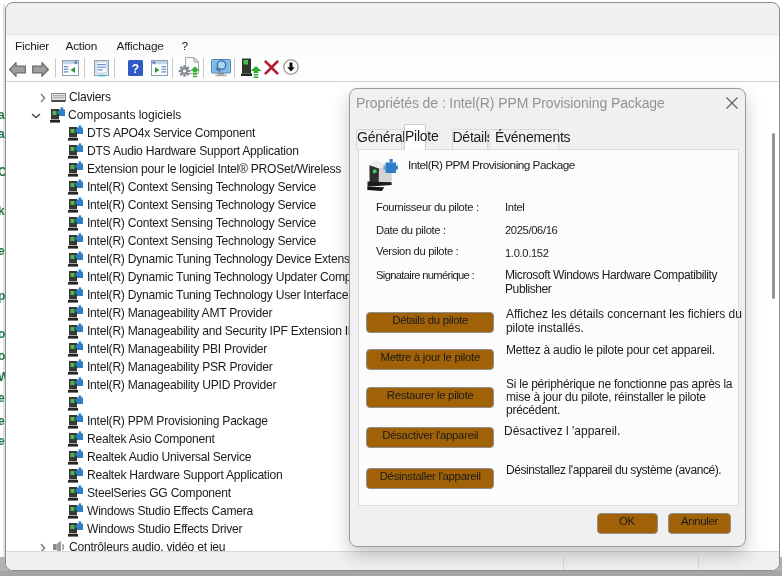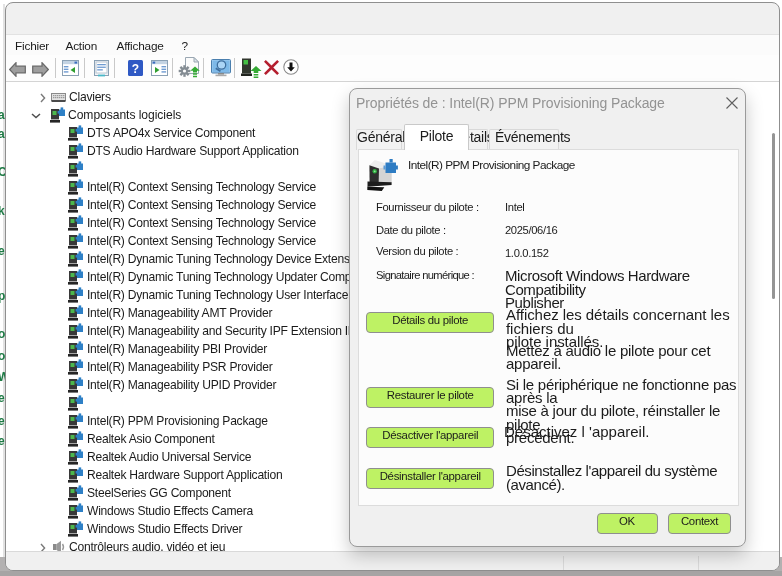--- a/index.html
+++ b/index.html
@@ -14,23 +14,23 @@
 #statusbar{position:absolute;left:0;top:548px;width:100%;height:21px;background:#f0f0f0;border-top:1px solid #d9d9d9}
 .menuitem{position:absolute;top:3.5px;font-size:11.8px;letter-spacing:-0.2px;color:#1b1b1b}
 .sep{position:absolute;top:3px;width:1px;height:20px;background:#c9c9c9}
 .row{position:absolute;left:0;width:100%;height:18px}
 .rtext{position:absolute;font-size:12.1px;letter-spacing:-0.25px;color:#1b1b1b;top:2px}
 
 #dlg{position:absolute;left:349px;top:88px;width:397px;height:459px;background:#f0f0f0;border:1px solid #9a9a9a;border-radius:8px;box-sizing:border-box;box-shadow:0 8px 18px rgba(0,0,0,0.22)}
 #dlgpane{position:absolute;left:8px;top:60px;width:381px;height:357px;background:#fcfcfc;border:1px solid #dcdcdc;box-sizing:border-box}
 .tab{position:absolute;font-size:14px;letter-spacing:-0.25px;color:#1b1b1b;text-align:center;box-sizing:border-box}
 .itab{top:39.5px;height:21px;border:1px solid #d9d9d9;border-bottom:none;border-radius:2px 2px 0 0;line-height:14px;background:#f2f2f2}
-.btn{position:absolute;background:#bef264;border:1px solid #8f8f8f;border-radius:4px;box-sizing:border-box;font-size:11.4px;letter-spacing:-0.3px;color:#1b1b1b;text-align:center;line-height:15.5px}
+.btn{position:absolute;background:#a16207;border:1px solid #8f8f8f;border-radius:4px;box-sizing:border-box;font-size:11.4px;letter-spacing:-0.3px;color:#1b1b1b;text-align:center;line-height:15.5px}
 .dt{position:absolute;font-size:11.2px;letter-spacing:-0.35px;color:#1b1b1b;white-space:nowrap}
-.desc{position:absolute;font-size:15px;letter-spacing:-0.25px;line-height:13.4px;color:#1b1b1b}
+.desc{position:absolute;font-size:12px;letter-spacing:-0.25px;line-height:13.4px;color:#1b1b1b}
 </style></head>
 <body>
 <div id="c">
 
 <div class="abs" style="left:0;top:0;width:6px;height:557px;background:#fff;"></div>
 <div class="abs" style="left:3px;top:4px;width:2px;height:553px;background:#e2e2e2"></div>
 <div id="sliver" class="abs" style="left:0;top:0;width:5px;height:557px;overflow:hidden;font-family:'Liberation Sans',sans-serif;font-weight:bold;color:#1e7a45;font-size:12px;">
       <div style="position:absolute;left:-2px;top:108px">a</div>
       <div style="position:absolute;left:-2px;top:127px">a</div>
       <div style="position:absolute;left:-2px;top:165px">C</div>
@@ -236,20 +236,21 @@
               <rect x="2.5" y="4" width="4" height="4" fill="#4db84d"></rect>
               <rect x="1" y="12" width="8" height="1" fill="#a8a8a8"></rect>
               <rect x="0" y="13" width="10" height="2.6" fill="#262626"></rect>
               <g fill="#2e80c6">
                 <rect x="9" y="2.5" width="6" height="6.5"></rect>
                 <rect x="10.6" y="0.4" width="2.6" height="2.6"></rect>
                 <rect x="7.6" y="4" width="2" height="2.6"></rect>
               </g>
             </svg>
           </span>
+          <span class="rtext" style="left:81px">Extension pour le logiciel Intel®  PROSet/Wireless</span>
         </div>
         <div class="row" style="top:96px">
           <span class="abs" style="left:62px;top:1px">
             <svg width="16" height="16" viewBox="0 0 16 16">
               <rect x="1" y="2" width="8" height="11" fill="#383838"></rect>
               <rect x="2.5" y="4" width="4" height="4" fill="#4db84d"></rect>
               <rect x="1" y="12" width="8" height="1" fill="#a8a8a8"></rect>
               <rect x="0" y="13" width="10" height="2.6" fill="#262626"></rect>
               <g fill="#2e80c6">
                 <rect x="9" y="2.5" width="6" height="6.5"></rect>
@@ -587,21 +588,21 @@
   <div class="abs" style="left:766px;top:130px;width:2.5px;height:166px;background:#959595;border-radius:2px"></div>
 </div>
 
 <div id="dlg">
   <div class="t" style="left:6px;top:5.5px;font-size:14px;letter-spacing:-0.1px;color:#939393">Propriétés de : Intel(R) PPM Provisioning Package</div>
   <svg class="abs" style="left:376px;top:8px" width="12" height="12" viewBox="0 0 12 12">
         <path d="M0.5,0.5 L11.5,11.5 M11.5,0.5 L0.5,11.5" stroke="#5f5f5f" stroke-width="1.1" fill="none"></path>
       </svg>
 
   <div class="tab itab" style="left:6px;width:46px">Général</div>
-  <div class="tab" style="left:54px;top:34.5px;width:65px;height:26.5px;background:#fff;border:1px solid #c9c9c9;border-bottom:0;border-radius:2px 2px 0 0;padding-top:3px;z-index:3">Pilote</div>
+  <div class="tab" style="left:54px;top:34.5px;width:22px;height:26.5px;background:#fff;border:1px solid #c9c9c9;border-bottom:0;border-radius:2px 2px 0 0;padding-top:3px;z-index:3">Pilote</div>
   <div class="tab itab" style="left:101.5px;width:36.5px">Détails</div>
   <div class="tab itab" style="left:139px;width:69.5px;padding-left:5px">Événements</div>
 
   <div id="dlgpane"></div>
 
   <svg class="abs" style="left:17px;top:70px;z-index:2" width="31" height="33" viewBox="0 0 31 33">
     <polygon points="11.9,8.9 24.7,6.3 24.7,24.2 11.7,23.9" fill="#d4d4d4"></polygon>
     <polygon points="2.4,6.3 7.8,0.9 24.7,6.3 12,9.4" fill="#ededed"></polygon>
     <polygon points="2.4,6.3 12,9.4 11.7,24.3 2.6,23.3" fill="#2e2e2e"></polygon>
     <polygon points="0.5,22.6 24.6,23.2 24.6,26 0.5,27.8" fill="#1c1c1c"></polygon>
@@ -622,28 +623,29 @@
   <div class="dt" style="left:26px;top:134.9px">Date du pilote :</div>
   <div class="dt" style="left:155px;top:134.9px">2025/06/16</div>
   <div class="dt" style="left:26px;top:156px">Version du pilote :</div>
   <div class="dt" style="left:155px;top:157.5px">1.0.0.152</div>
   <div class="dt" style="left:26px;top:180.1px;letter-spacing:-0.66px">Signataire numérique :</div>
   <div class="desc" style="left:155px;top:180.1px;width:240px;letter-spacing:-0.4px">Microsoft Windows Hardware Compatibility<br>Publisher</div>
 
   <div class="btn" style="left:16.2px;top:223px;width:128px;height:21px">Détails du pilote</div>
   <div class="desc" style="left:156px;top:219.1px;width:236px;letter-spacing:-0.06px">Affichez les détails concernant les fichiers du<br>pilote installés.</div>
 
+  <div class="btn" style="left:16.2px;top:260px;width:128px;height:21px">Mettre à jour le pilote</div>
   <div class="desc" style="left:156px;top:254.6px;width:236px">Mettez à audio le pilote pour cet appareil.</div>
 
   <div class="btn" style="left:16.2px;top:297.5px;width:128px;height:21px">Restaurer le pilote</div>
   <div class="desc" style="left:156px;top:288.5px;width:236px">Si le périphérique ne fonctionne pas après la<br>mise à jour du pilote, réinstaller le pilote<br>précédent.</div>
 
   <div class="btn" style="left:16.2px;top:337.5px;width:128px;height:21px">Désactiver l'appareil</div>
   <div class="desc" style="left:154px;top:336px;width:236px;letter-spacing:0px">Désactivez l 'appareil.</div>
 
   <div class="btn" style="left:16.2px;top:378.5px;width:128px;height:21px">Désinstaller l'appareil</div>
   <div class="desc" style="left:156px;top:375.3px;width:236px;letter-spacing:-0.42px">Désinstallez l'appareil du système (avancé).</div>
 
   <div class="btn" style="left:246.5px;top:423.5px;width:61px;height:21px">OK</div>
-  <div class="btn" style="left:318px;top:423.5px;width:63px;height:21px">Context</div>
+  <div class="btn" style="left:318px;top:423.5px;width:63px;height:21px">Annuler</div>
 </div>
 
 </div>
 
 </body></html>

